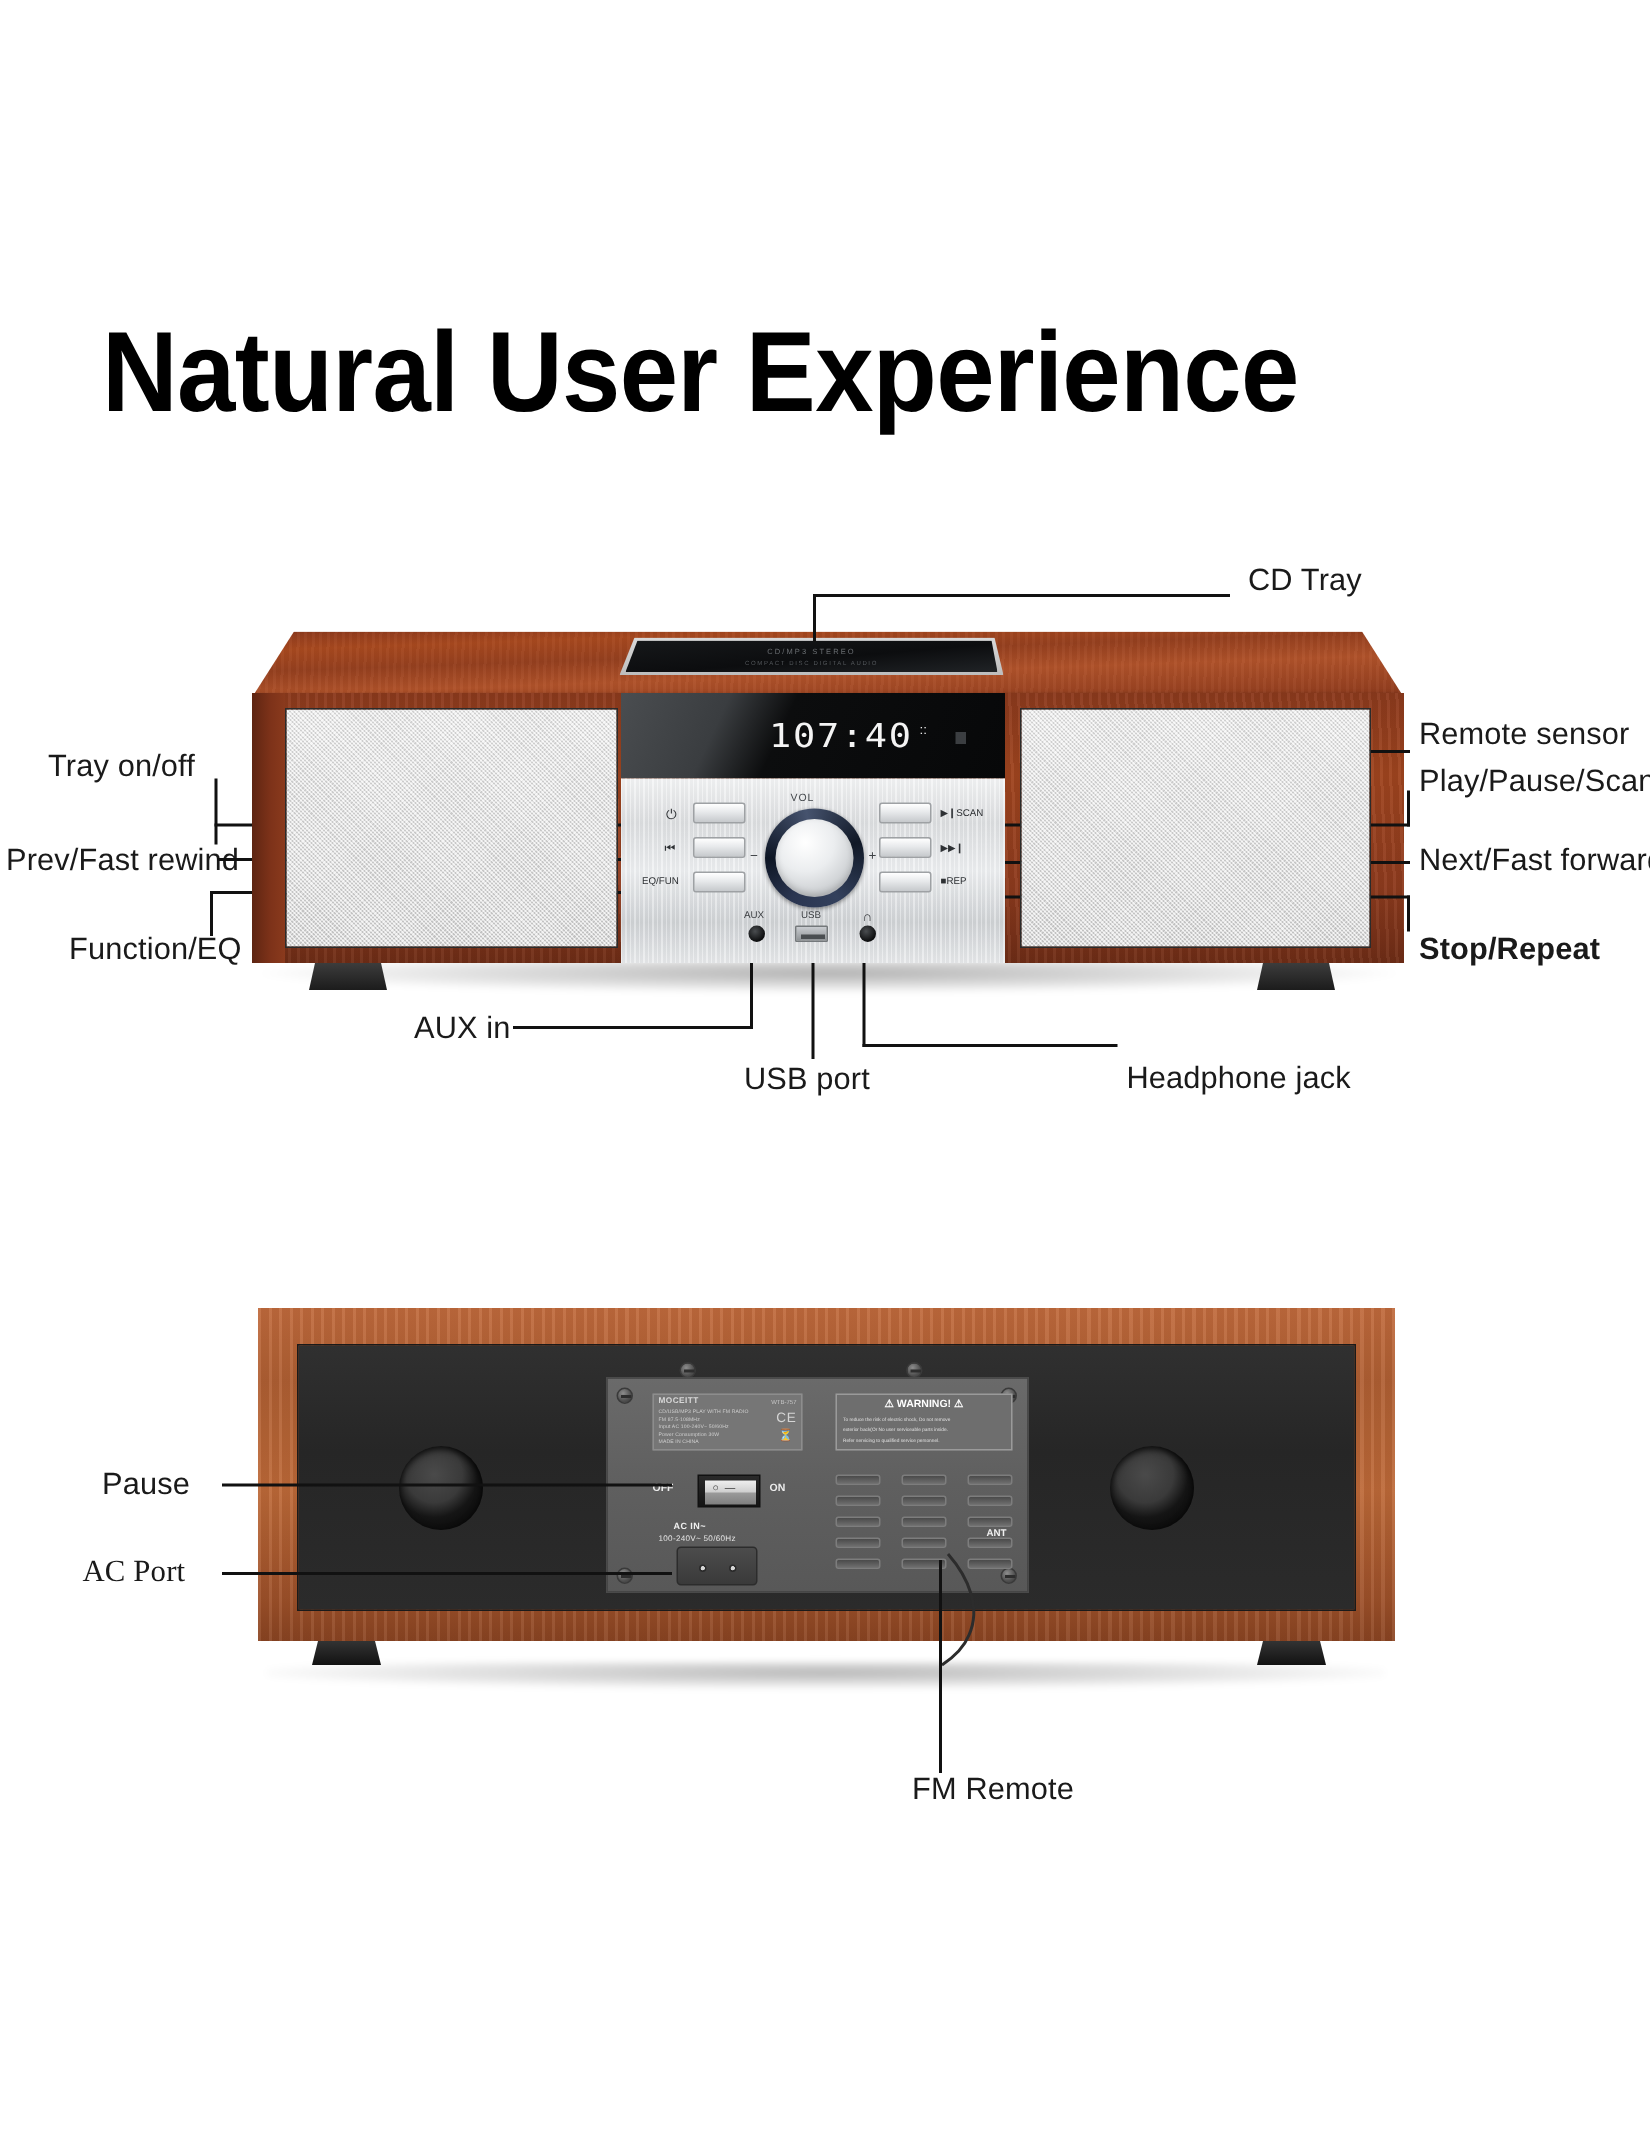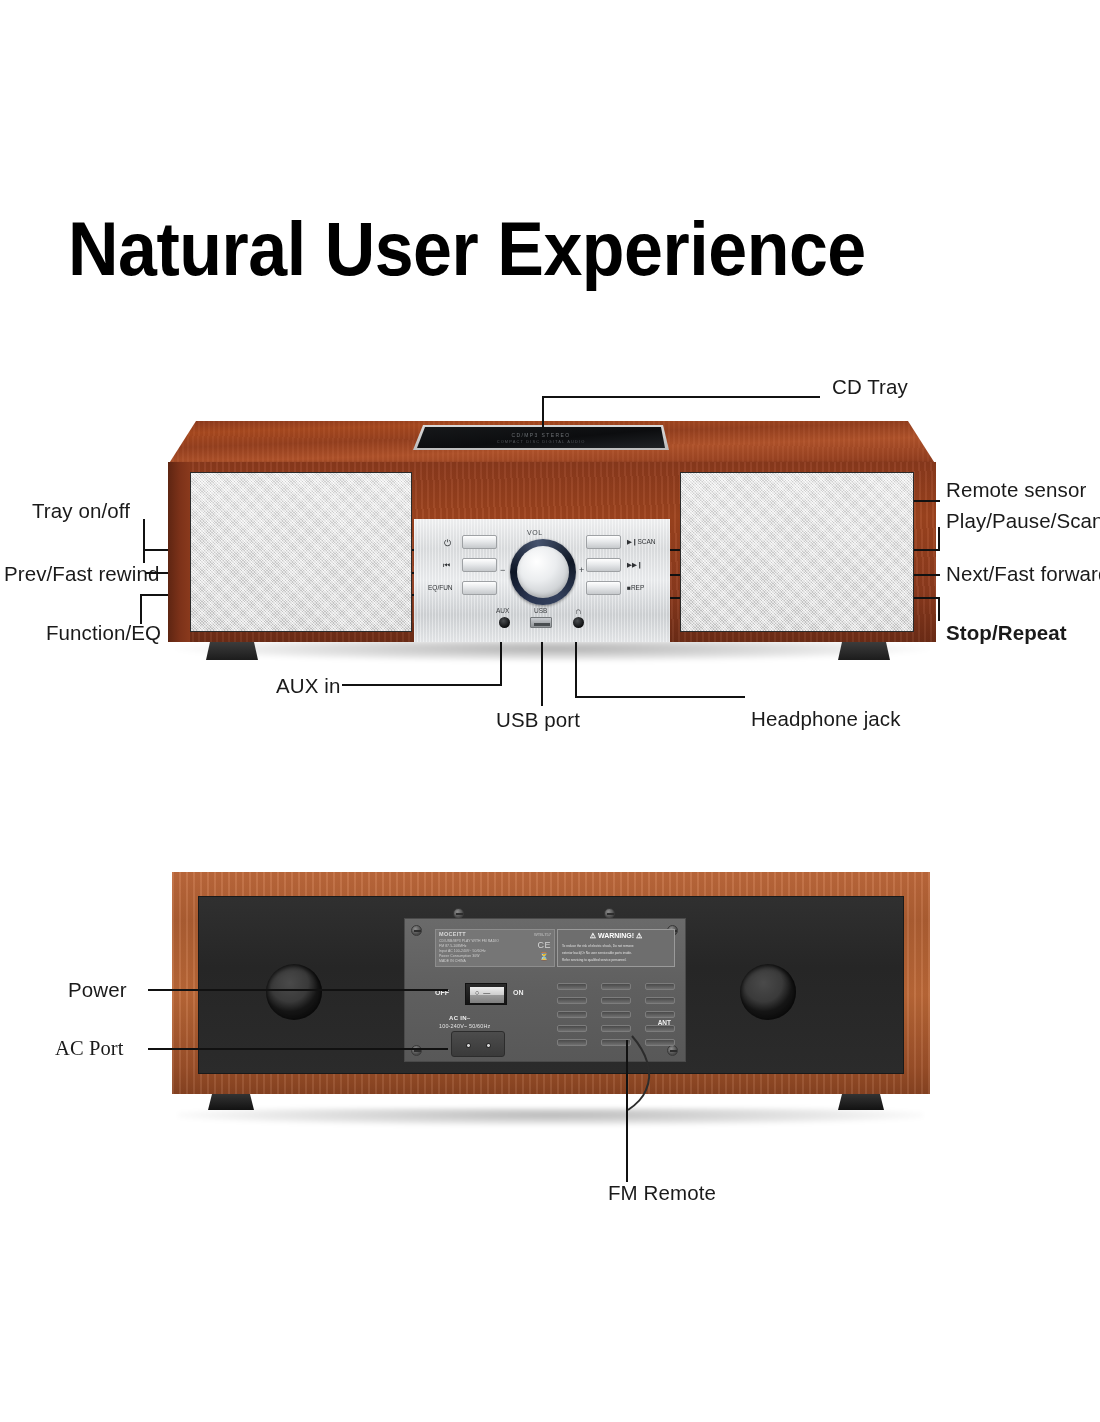--- a/index.html
+++ b/index.html
@@ -192,21 +192,21 @@
     background: linear-gradient(180deg,#6a6a6a 0%, #5f5f5f 50%, #585858 100%);
     border: 1px solid #4a4a4a;
   }
   .screw {
     position:absolute; width: 11px; height: 11px; border-radius:50%;
     background: radial-gradient(circle at 38% 32%, #8d8d8d, #4e4e4e 62%, #3a3a3a 100%);
     border: 1px solid #3a3a3a;
   }
   .screw::after{ content:''; position:absolute; left:1.5px; top:4px; width:7px; height:2px; background:#2e2e2e;}
   .spec-label {
-    position:absolute; left: 30px; top: 10px; width: 120px; height: 38px;
+    position:absolute; left: 30px; top: 10px; width: 100px; height: 38px;
     background: #767676; border: 1px solid #8d8d8d; overflow:hidden;
   }
   .spec-brand { position:absolute; left:3px; top:1px; font-size:5.5px; font-weight:700; color:#d8d8d8; letter-spacing:.3px;}
   .spec-model { position:absolute; right:3px; top:1.5px; font-size:4px; color:#c6c6c6;}
   .spec-line { position:absolute; left:3px; font-size:3.4px; color:#cfcfcf; white-space:nowrap; letter-spacing:.1px;}
   .cert { position:absolute; right:3px; top:10px; font-size:9px; color:#d5d5d5; letter-spacing:.5px;}
   .cert2 { position:absolute; right:5px; top:22px; font-size:8px; color:#d5d5d5;}
   .warn-box {
     position:absolute; left: 152px; top: 10px; width: 118px; height: 38px;
     background:#6e6e6e; border:1px solid #9a9a9a;
@@ -270,20 +270,25 @@
     <div class="f-body"></div>
     <div class="f-side"></div>
     <div class="grille left"></div>
     <div class="grille right"></div>
 
     <div class="f-foot" style="left:206px"></div>
     <div class="f-foot" style="left:838px"></div>
 
     <div class="center-col">
 
+      <div class="display">
+        <div class="lcd">107:40</div>
+        <div class="lcd-colon">::</div>
+        <div class="ir-dot"></div>
+      </div>
 
       <div class="panel">
 
         <span class="btn-lbl" style="left:30px; top:19px; font-size:9px;">⏻</span>
         <div class="btn" style="left:48px; top:16px;"></div>
 
         <span class="btn-lbl" style="left:29px; top:42px; font-size:8px;">⏮</span>
         <div class="btn" style="left:48px; top:39px;"></div>
 
         <span class="btn-lbl" style="left:14px; top:65px;">EQ/FUN</span>
@@ -424,21 +429,21 @@
       <span class="ant-lbl">ANT</span>
     </div>
 
     <svg style="position:absolute; left:620px; top:1030px; width:90px; height:80px; overflow:visible;">
       <path d="M12,6 C26,22 34,42 26,60 C22,70 14,76 8,80" stroke="#2c2c2c" stroke-width="2" fill="none"></path>
     </svg>
 
     <div class="r-foot" style="left:208px"></div>
     <div class="r-foot" style="left:838px"></div>
 
-    <div class="callout" style="left:68px; top:978px;">Power</div>
+    <div class="callout" style="left:68px; top:978px;">Pause</div>
     <div class="ln h" style="left:148px; top:989px; width:300px;"></div>
 
     <div class="callout" style="left:55px; top:1037px;font-family:Liberation Serif, serif;">AC Port</div>
     <div class="ln h" style="left:148px; top:1048px; width:300px;"></div>
 
     <div class="ln v" style="left:626px; top:1040px; height:142px;"></div>
     <div class="callout" style="left:608px; top:1181px;">FM Remote</div>
   </div>
 
 </div>

